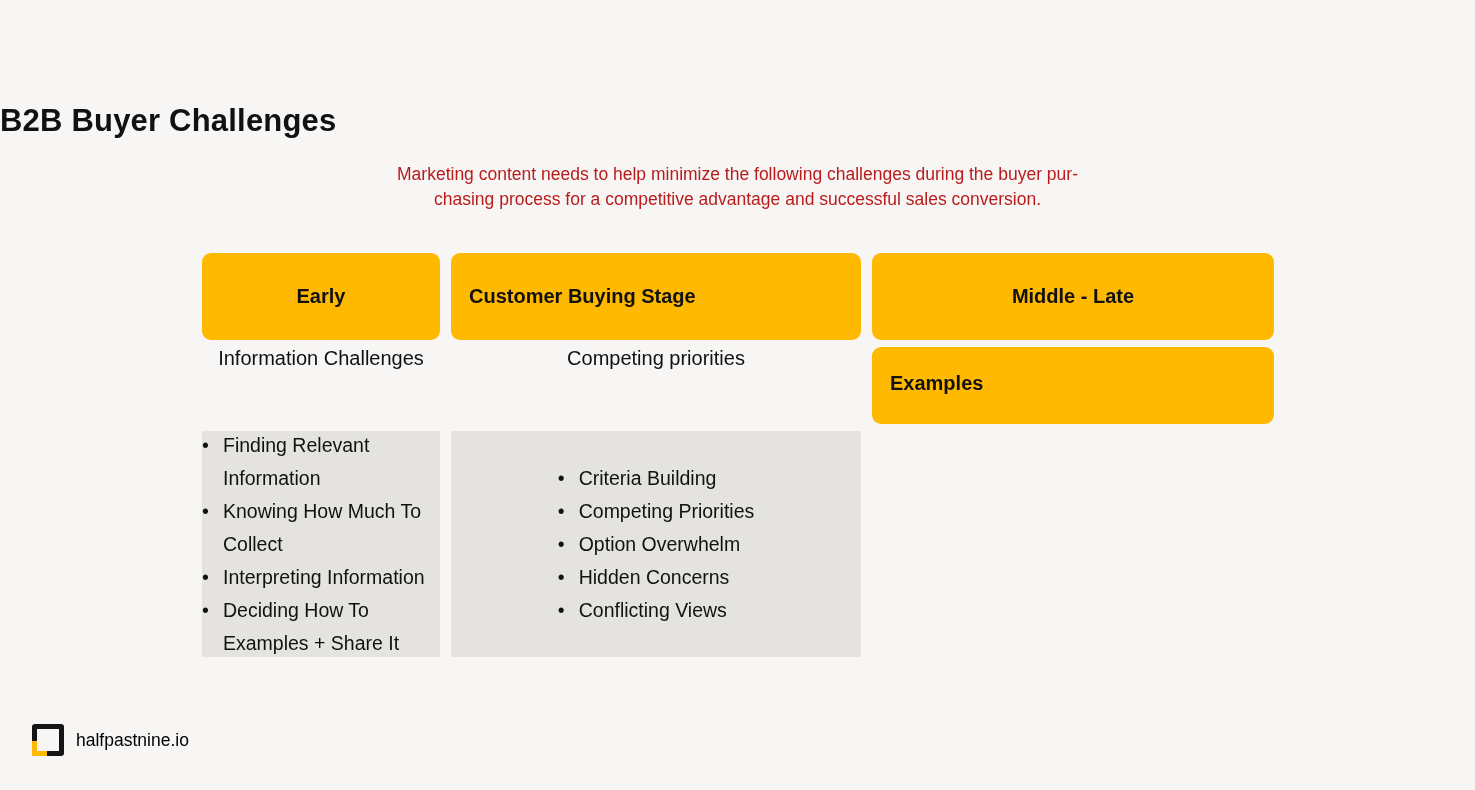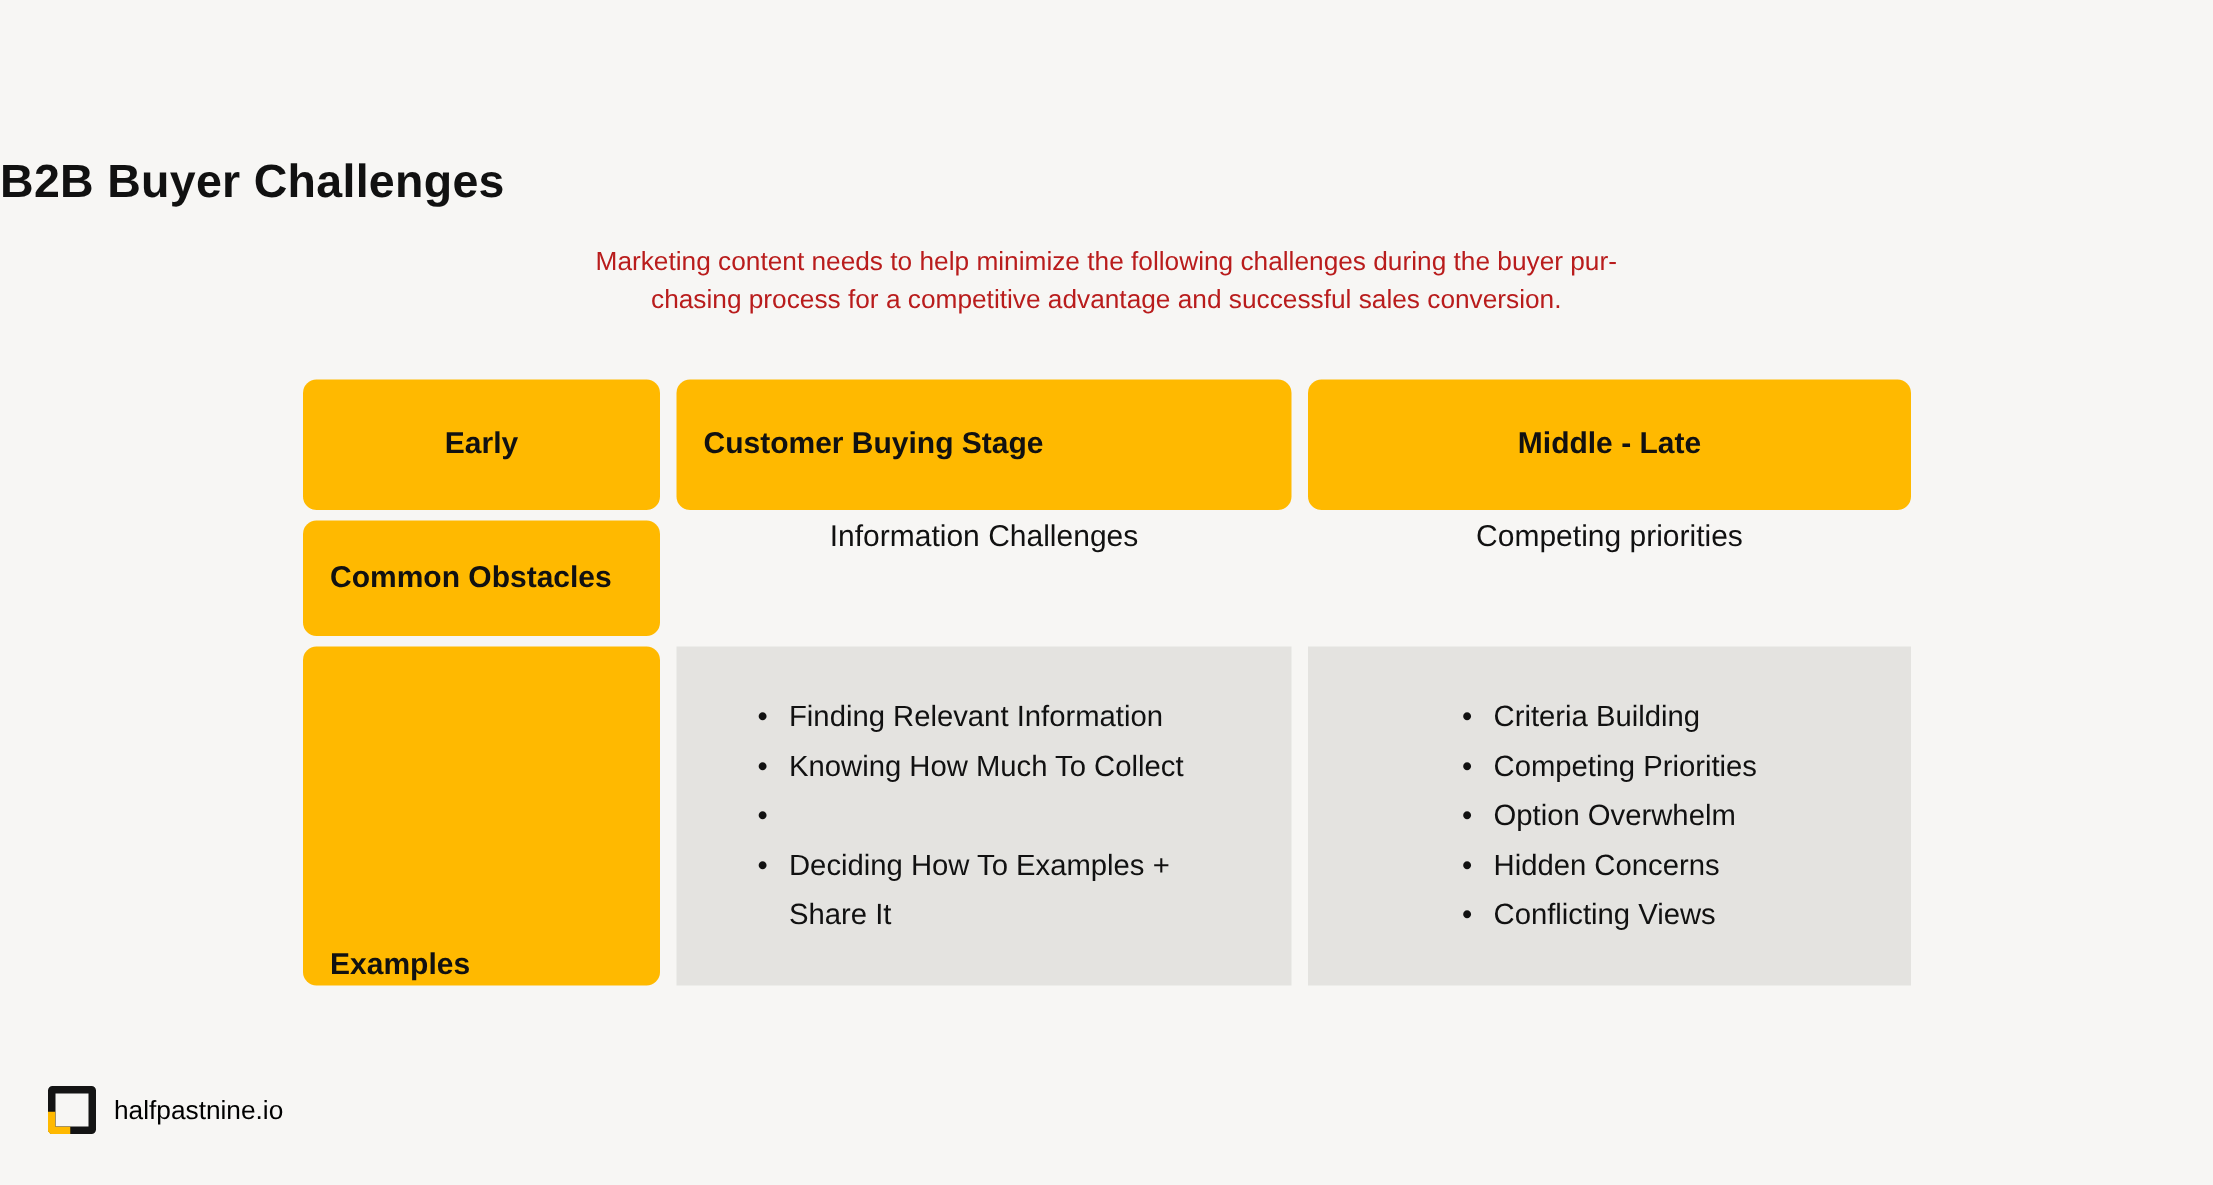--- a/index.html
+++ b/index.html
@@ -30,21 +30,21 @@
     display:grid;
     grid-template-columns:238px 410px 402px;
     grid-template-rows:87px 77px 226px;
     column-gap:11px;row-gap:7px;
   }
   .yellow{background:var(--accent);border-radius:9px}
   .rowhead{
     display:flex;align-items:center;
     padding:0 18px;font-size:20px;font-weight:700;line-height:27px;
   }
-  .examples-head{align-items:flex-end;padding-top:23px}
+  .examples-head{align-items:flex-start;padding-top:23px}
   .colhead{
     display:flex;align-items:center;justify-content:center;
     font-size:20px;font-weight:700;
   }
   .obstacle{
     display:flex;align-items:flex-start;justify-content:center;
     font-size:20px;
   }
   .graycell{
     background:var(--gray);
@@ -85,23 +85,20 @@
   <div class="yellow colhead">
     <span>Early</span>
   </div>
   <div class="yellow rowhead">
     <span>Customer Buying Stage</span>
   </div>
   <div class="yellow colhead">
     <span>Middle - Late</span>
   </div>
 
-  <div class="yellow rowhead">
-    <span>Common Obstacles</span>
-  </div>
   <div class="obstacle">
     <span>Information Challenges</span>
   </div>
   <div class="obstacle">
     <span>Competing priorities</span>
   </div>
 
   <div class="yellow rowhead examples-head">
     <span>Examples</span>
   </div>
@@ -110,20 +107,21 @@
         <div class="bullet-item">
           <span class="dot">•</span>
           <span>Finding Relevant Information</span>
         </div>
         <div class="bullet-item">
           <span class="dot">•</span>
           <span>Knowing How Much To Collect</span>
         </div>
         <div class="bullet-item">
           <span class="dot">•</span>
+          <span>Interpreting Information</span>
         </div>
         <div class="bullet-item">
           <span class="dot">•</span>
           <span>Deciding How To Examples + Share It</span>
         </div>
       </div>
   </div>
   <div class="graycell">
     <div class="bullets">
         <div class="bullet-item">

